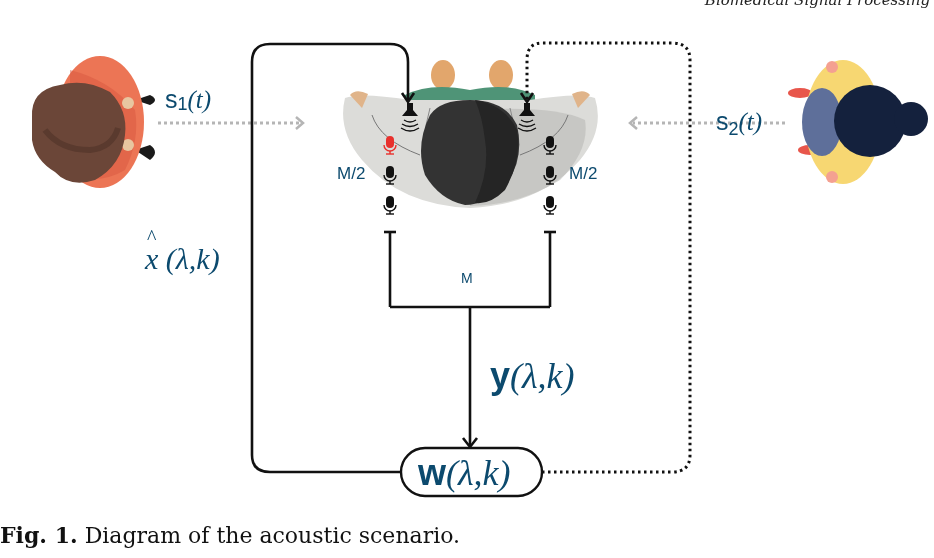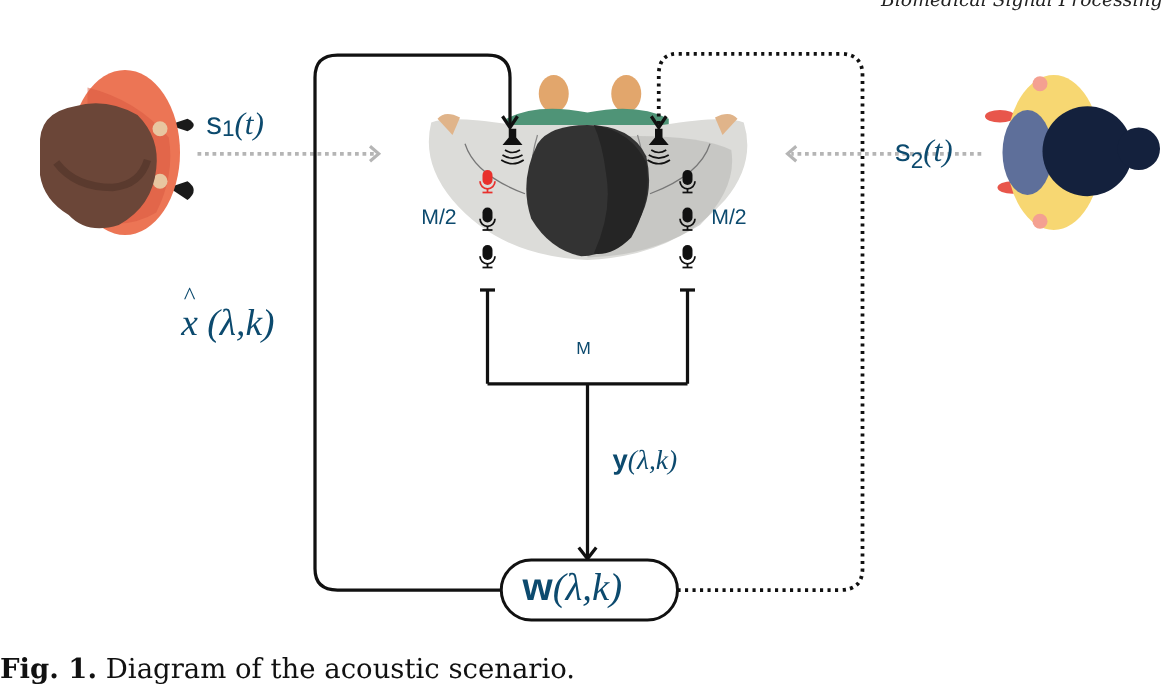--- a/index.html
+++ b/index.html
@@ -132,24 +132,24 @@
 <div class="lbl sans" style="left:337px; top:164px; font-size:17px;">M/2</div>
 <div class="lbl sans" style="left:569px; top:164px; font-size:17px;">M/2</div>
 <div class="lbl sans" style="left:461px; top:270px; font-size:14px;">M</div>
 
 <div class="lbl serif" style="left:145px; top:242px; font-size:30px;">
   <span class="it" style="position:relative;">
     <span style="position:absolute; left:2px; top:-16px; font-style:normal; font-size:20px;">^</span><span>x</span>
   </span><span class="it">(λ,k)</span>
 </div>
 
-<div class="lbl" style="left:490px; top:355px; font-size:22px;">
+<div class="lbl" style="left:490px; top:355px; font-size:36px;">
   <span class="sans bold">y</span><span class="serif it">(λ,k)</span>
 </div>
 
-<div class="lbl" style="left:418px; top:452px; font-size:31px;">
+<div class="lbl" style="left:418px; top:452px; font-size:36px;">
   <span class="sans bold">w</span><span class="serif it">(λ,k)</span>
 </div>
 
 <div class="caption">
   <b>Fig. 1.</b>
   <span>Diagram of the acoustic scenario.</span>
 </div>
 
 </body></html>

